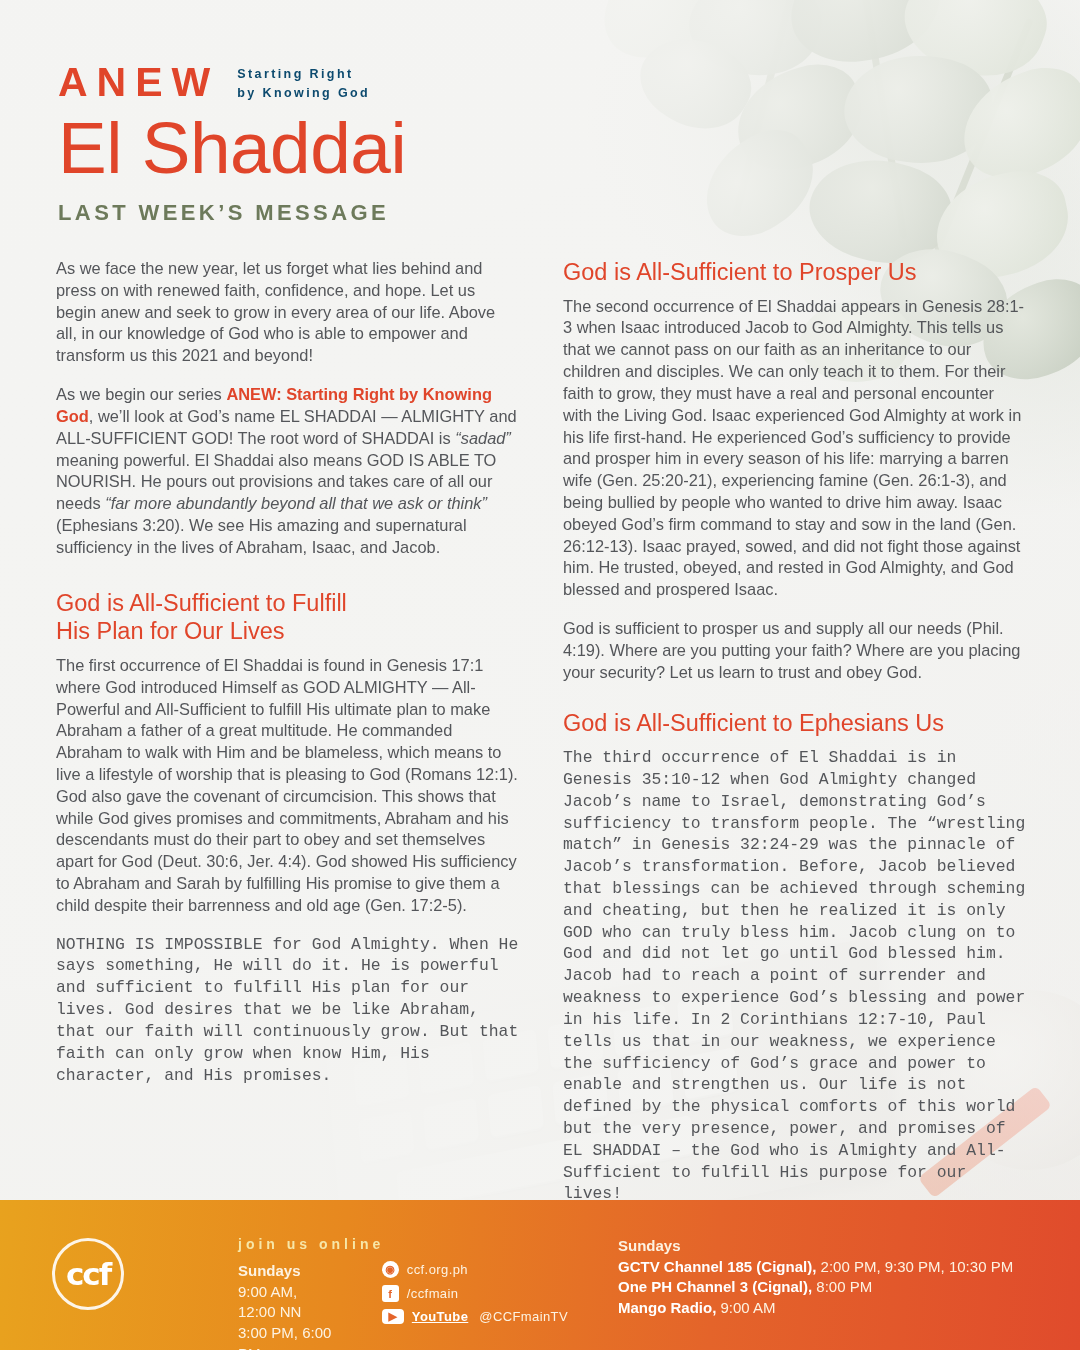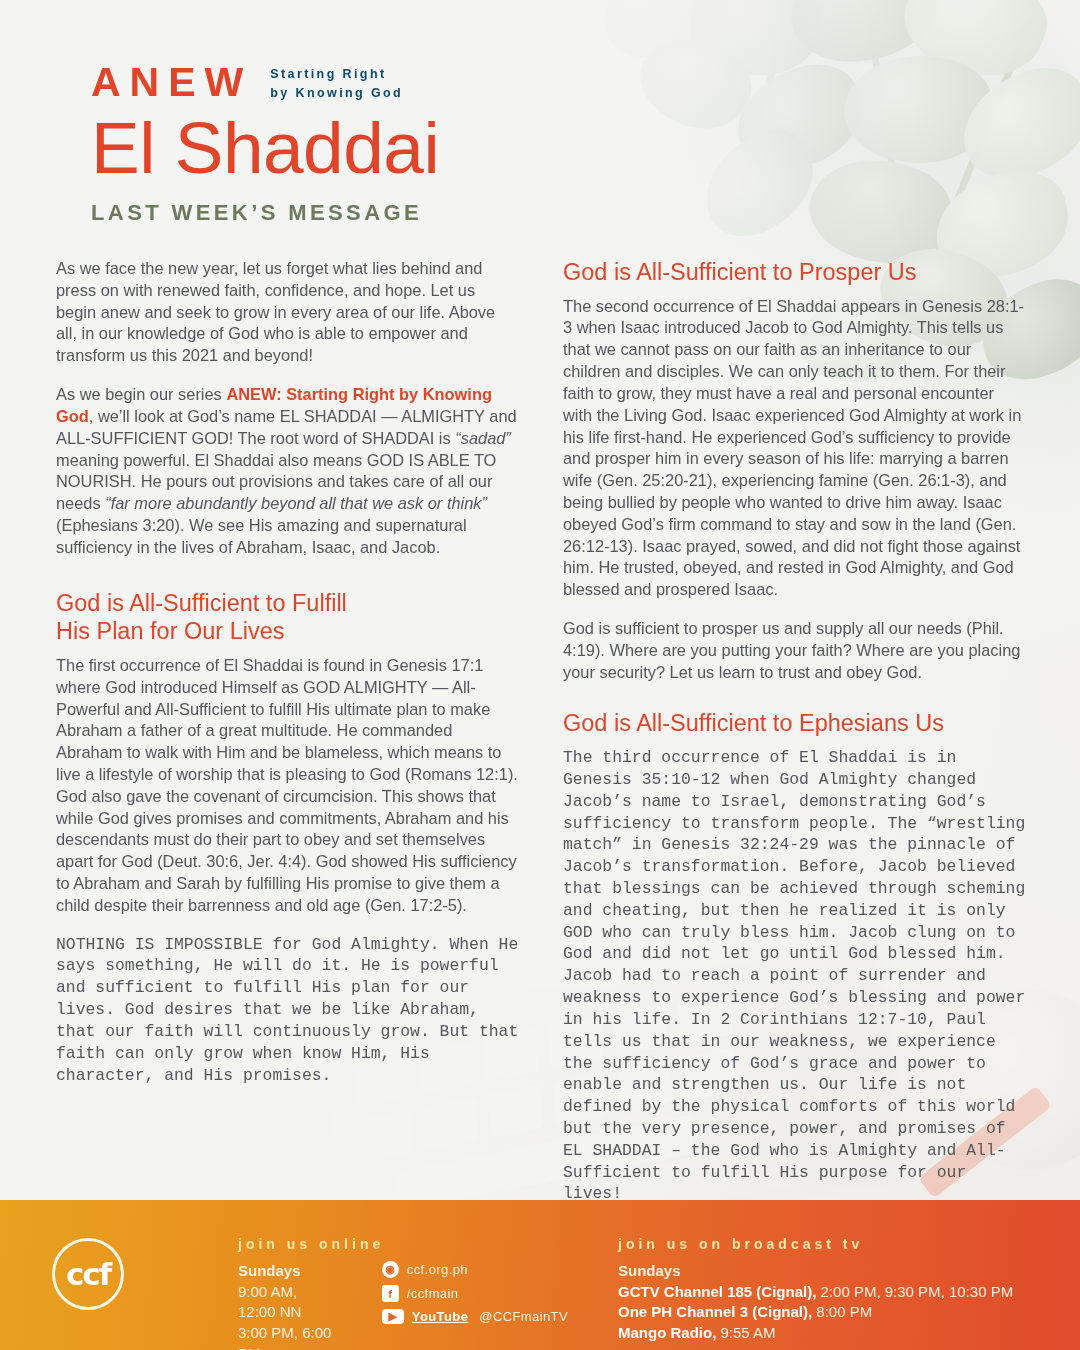--- a/index.html
+++ b/index.html
@@ -73,21 +73,21 @@
     opacity: 0.85;
   }
 
   
   .scrim {
     position: absolute; left: 0; top: 0; width: 1080px; height: 1205px;
     background: linear-gradient(100deg, rgba(244,244,242,0.97) 0%, rgba(244,244,242,0.95) 48%, rgba(244,244,242,0.80) 72%, rgba(244,244,242,0.55) 100%);
   }
 
   
-  .header { position: absolute; left: 58px; top: 62px; width: 620px; margin-left: 33px; }
+  .header { position: absolute; left: 58px; top: 62px; width: 620px; }
   .anew-row { display: flex; align-items: flex-start; gap: 18px; }
   .anew {
     color: #e0452a;
     font-size: 41px;
     font-weight: bold;
     letter-spacing: 9px;
     line-height: 1;
   }
   .anew-sub {
     color: #0c4a6e;
@@ -290,27 +290,26 @@
           <div class="soc-row">
             <span class="soc-ic yt">▶</span>
             <span class="yt-label">YouTube</span>
             <span>@CCFmainTV</span>
           </div>
         </div>
       </div>
     </div>
 
     <div class="fb-tv">
-      <div class="foot-head">join us on broadcast tv</div>
       <div class="lines bold-w">Sundays</div>
       <div class="lines">
         <span class="bold-w">GCTV Channel 185 (Cignal),</span><span> 2:00 PM, 9:30 PM, 10:30 PM</span>
       </div>
       <div class="lines">
         <span class="bold-w">One PH Channel 3 (Cignal),</span><span> 8:00 PM</span>
       </div>
       <div class="lines">
-        <span class="bold-w">Mango Radio,</span><span> 9:55 AM</span>
+        <span class="bold-w">Mango Radio,</span><span> 9:00 AM</span>
       </div>
     </div>
   </div>
 
 </div>
 
 </body></html>

